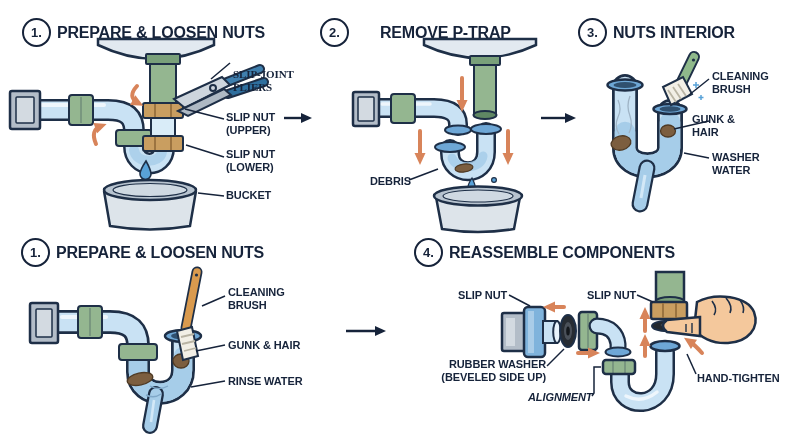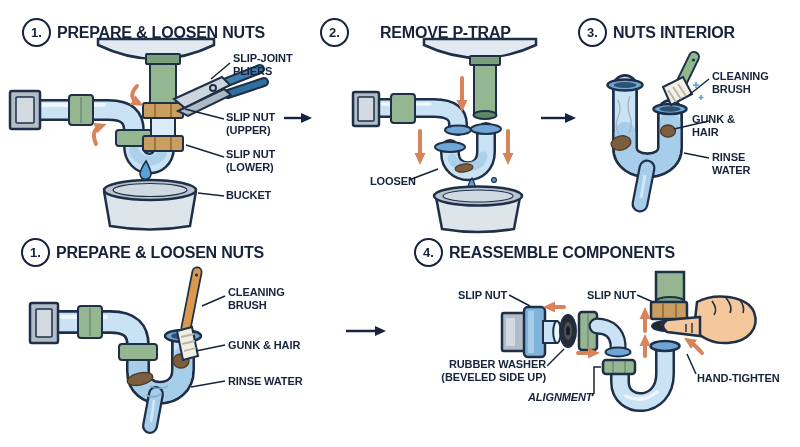--- a/index.html
+++ b/index.html
@@ -288,35 +288,35 @@
 
   <div class="step-num" style="left:578px;top:18px;">3.</div>
   <div class="step-title" style="left:613px;top:24px;">NUTS INTERIOR</div>
 
   <div class="step-num" style="left:21px;top:238px;">1.</div>
   <div class="step-title" style="left:56px;top:244px;">PREPARE &amp; LOOSEN NUTS</div>
 
   <div class="step-num" style="left:414px;top:238px;">4.</div>
   <div class="step-title" style="left:449px;top:244px;">REASSEMBLE COMPONENTS</div>
 
-  <div class="lbl" style="left:233px;top:52px;">SLIP-JOINT
+  <div class="lbl" style="left:233px;top:68px;font-family:Liberation Serif, serif;">SLIP-JOINT
 PLIERS</div>
   <div class="lbl" style="left:226px;top:111px;">SLIP NUT
 (UPPER)</div>
   <div class="lbl" style="left:226px;top:148px;">SLIP NUT
 (LOWER)</div>
   <div class="lbl" style="left:226px;top:189px;">BUCKET</div>
 
-  <div class="lbl" style="left:370px;top:175px;">LOOSEN</div>
+  <div class="lbl" style="left:370px;top:175px;">DEBRIS</div>
 
   <div class="lbl" style="left:712px;top:70px;">CLEANING
 BRUSH</div>
   <div class="lbl" style="left:692px;top:113px;">GUNK &amp;
 HAIR</div>
-  <div class="lbl" style="left:712px;top:151px;">RINSE
+  <div class="lbl" style="left:712px;top:151px;">WASHER
 WATER</div>
 
   <div class="lbl" style="left:228px;top:286px;">CLEANING
 BRUSH</div>
   <div class="lbl" style="left:228px;top:339px;">GUNK &amp; HAIR</div>
   <div class="lbl" style="left:228px;top:375px;">RINSE WATER</div>
 
   <div class="lbl" style="left:458px;top:289px;">SLIP NUT</div>
   <div class="lbl" style="left:587px;top:289px;">SLIP NUT</div>
   <div class="lbl center" style="left:428px;top:358px;width:118px;">RUBBER WASHER

